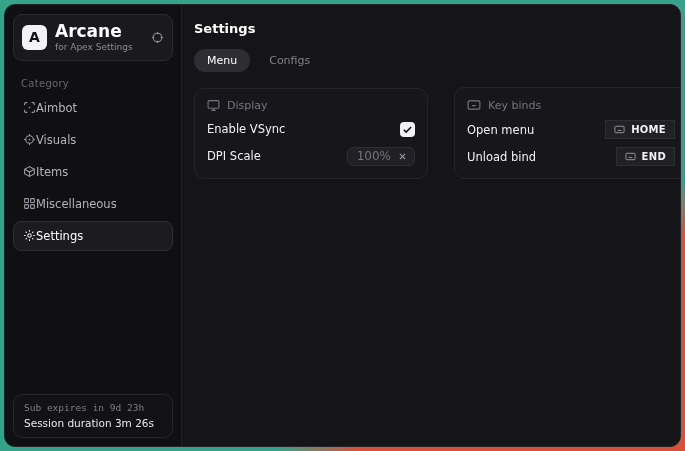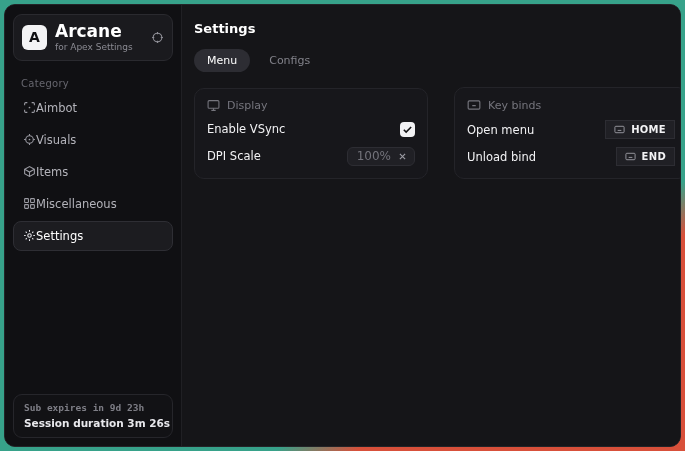--- a/index.html
+++ b/index.html
@@ -43,21 +43,21 @@
     color:#b3b3ba; font-size:11.5px; cursor:pointer;
   }
   .nav-item .nicon { display:flex; color:#9a9aa2; }
   .nav-item.active {
     background:#1c1c20; border-color:#2e2e34; color:#ffffff;
   }
   .nav-item.active .nicon { color:#e8e8ec; }
   .spacer { flex:1; }
   .sub-box {
     margin:8px; padding:7px 10px 8px 10px; border-radius:9px;
-    border:1px solid #26262b; background:#121215;font-weight:bold;
+    border:1px solid #26262b; background:#121215;
   }
   .sub-line1 {
     font-family:"DejaVu Sans Mono","Liberation Mono",monospace;
     color:#7e7e86; font-size:9.5px; margin-bottom:4px; white-space:nowrap;
   }
   .sub-line2 { color:#e9e9ed; font-size:10.5px; white-space:nowrap; }
   
   .main { flex:1; background:#151518; padding:16px 14px 0 12px; }
   .page-title { color:#ffffff; font-size:13px; font-weight:bold; }
   .tabs { display:flex; align-items:center; gap:6px; margin-top:13px; }

